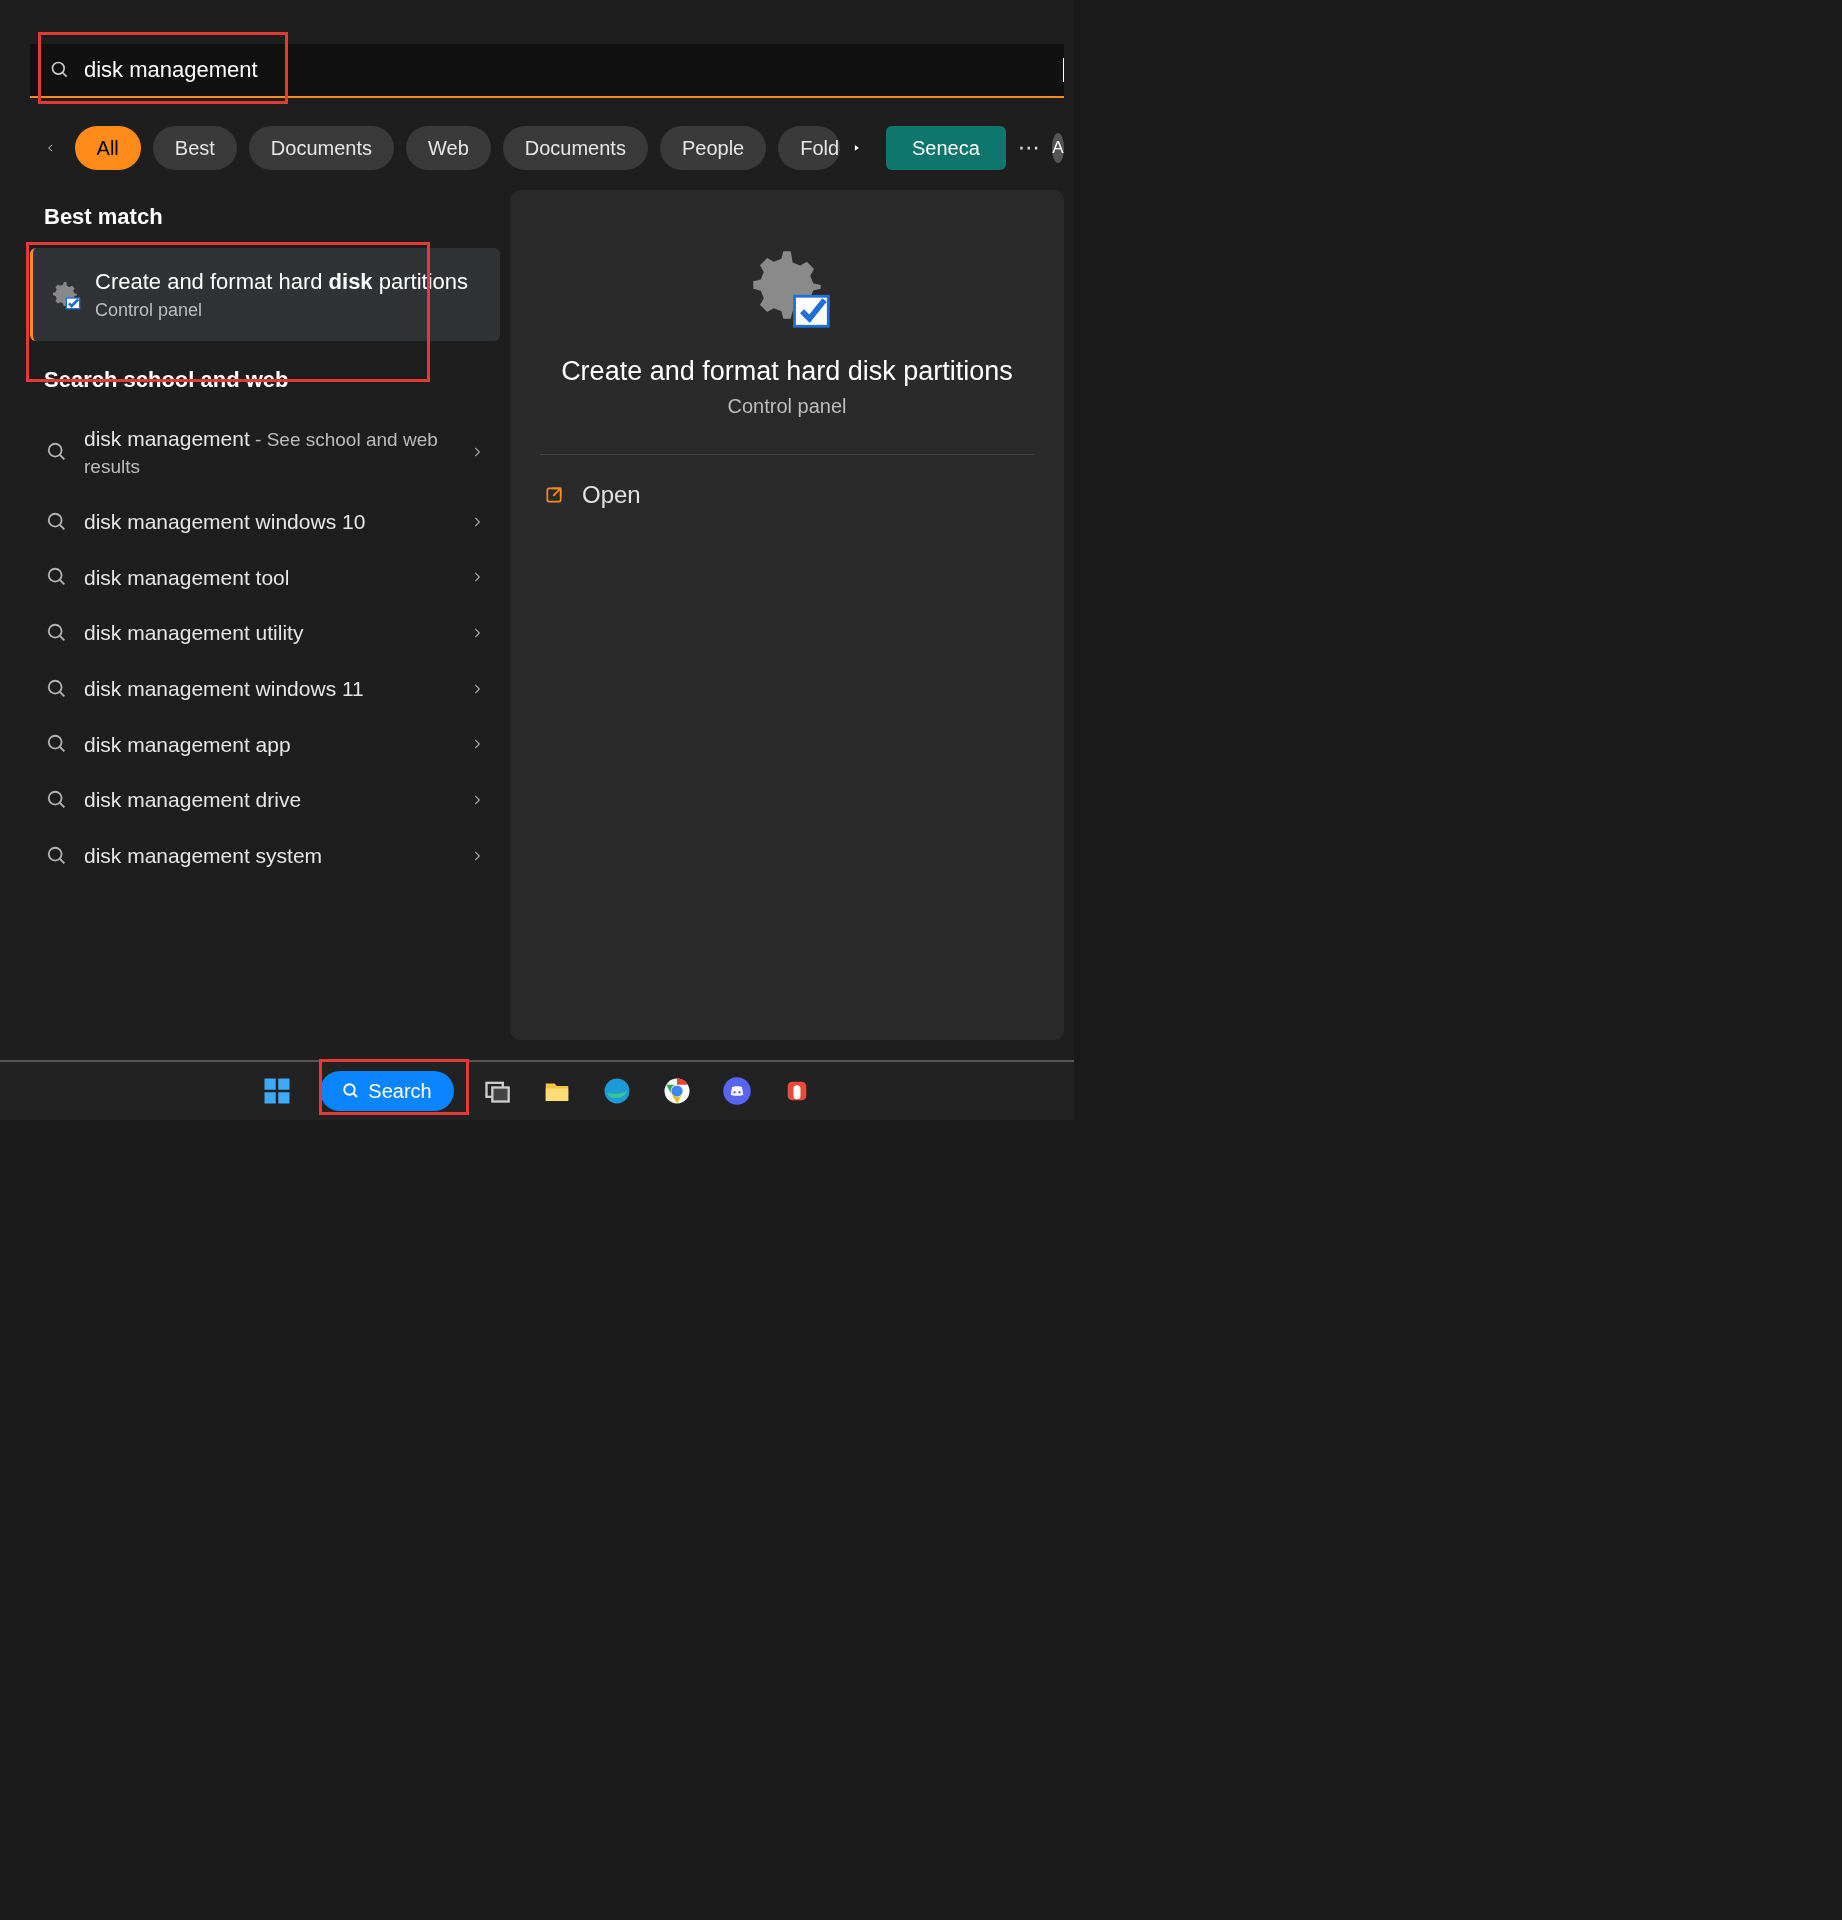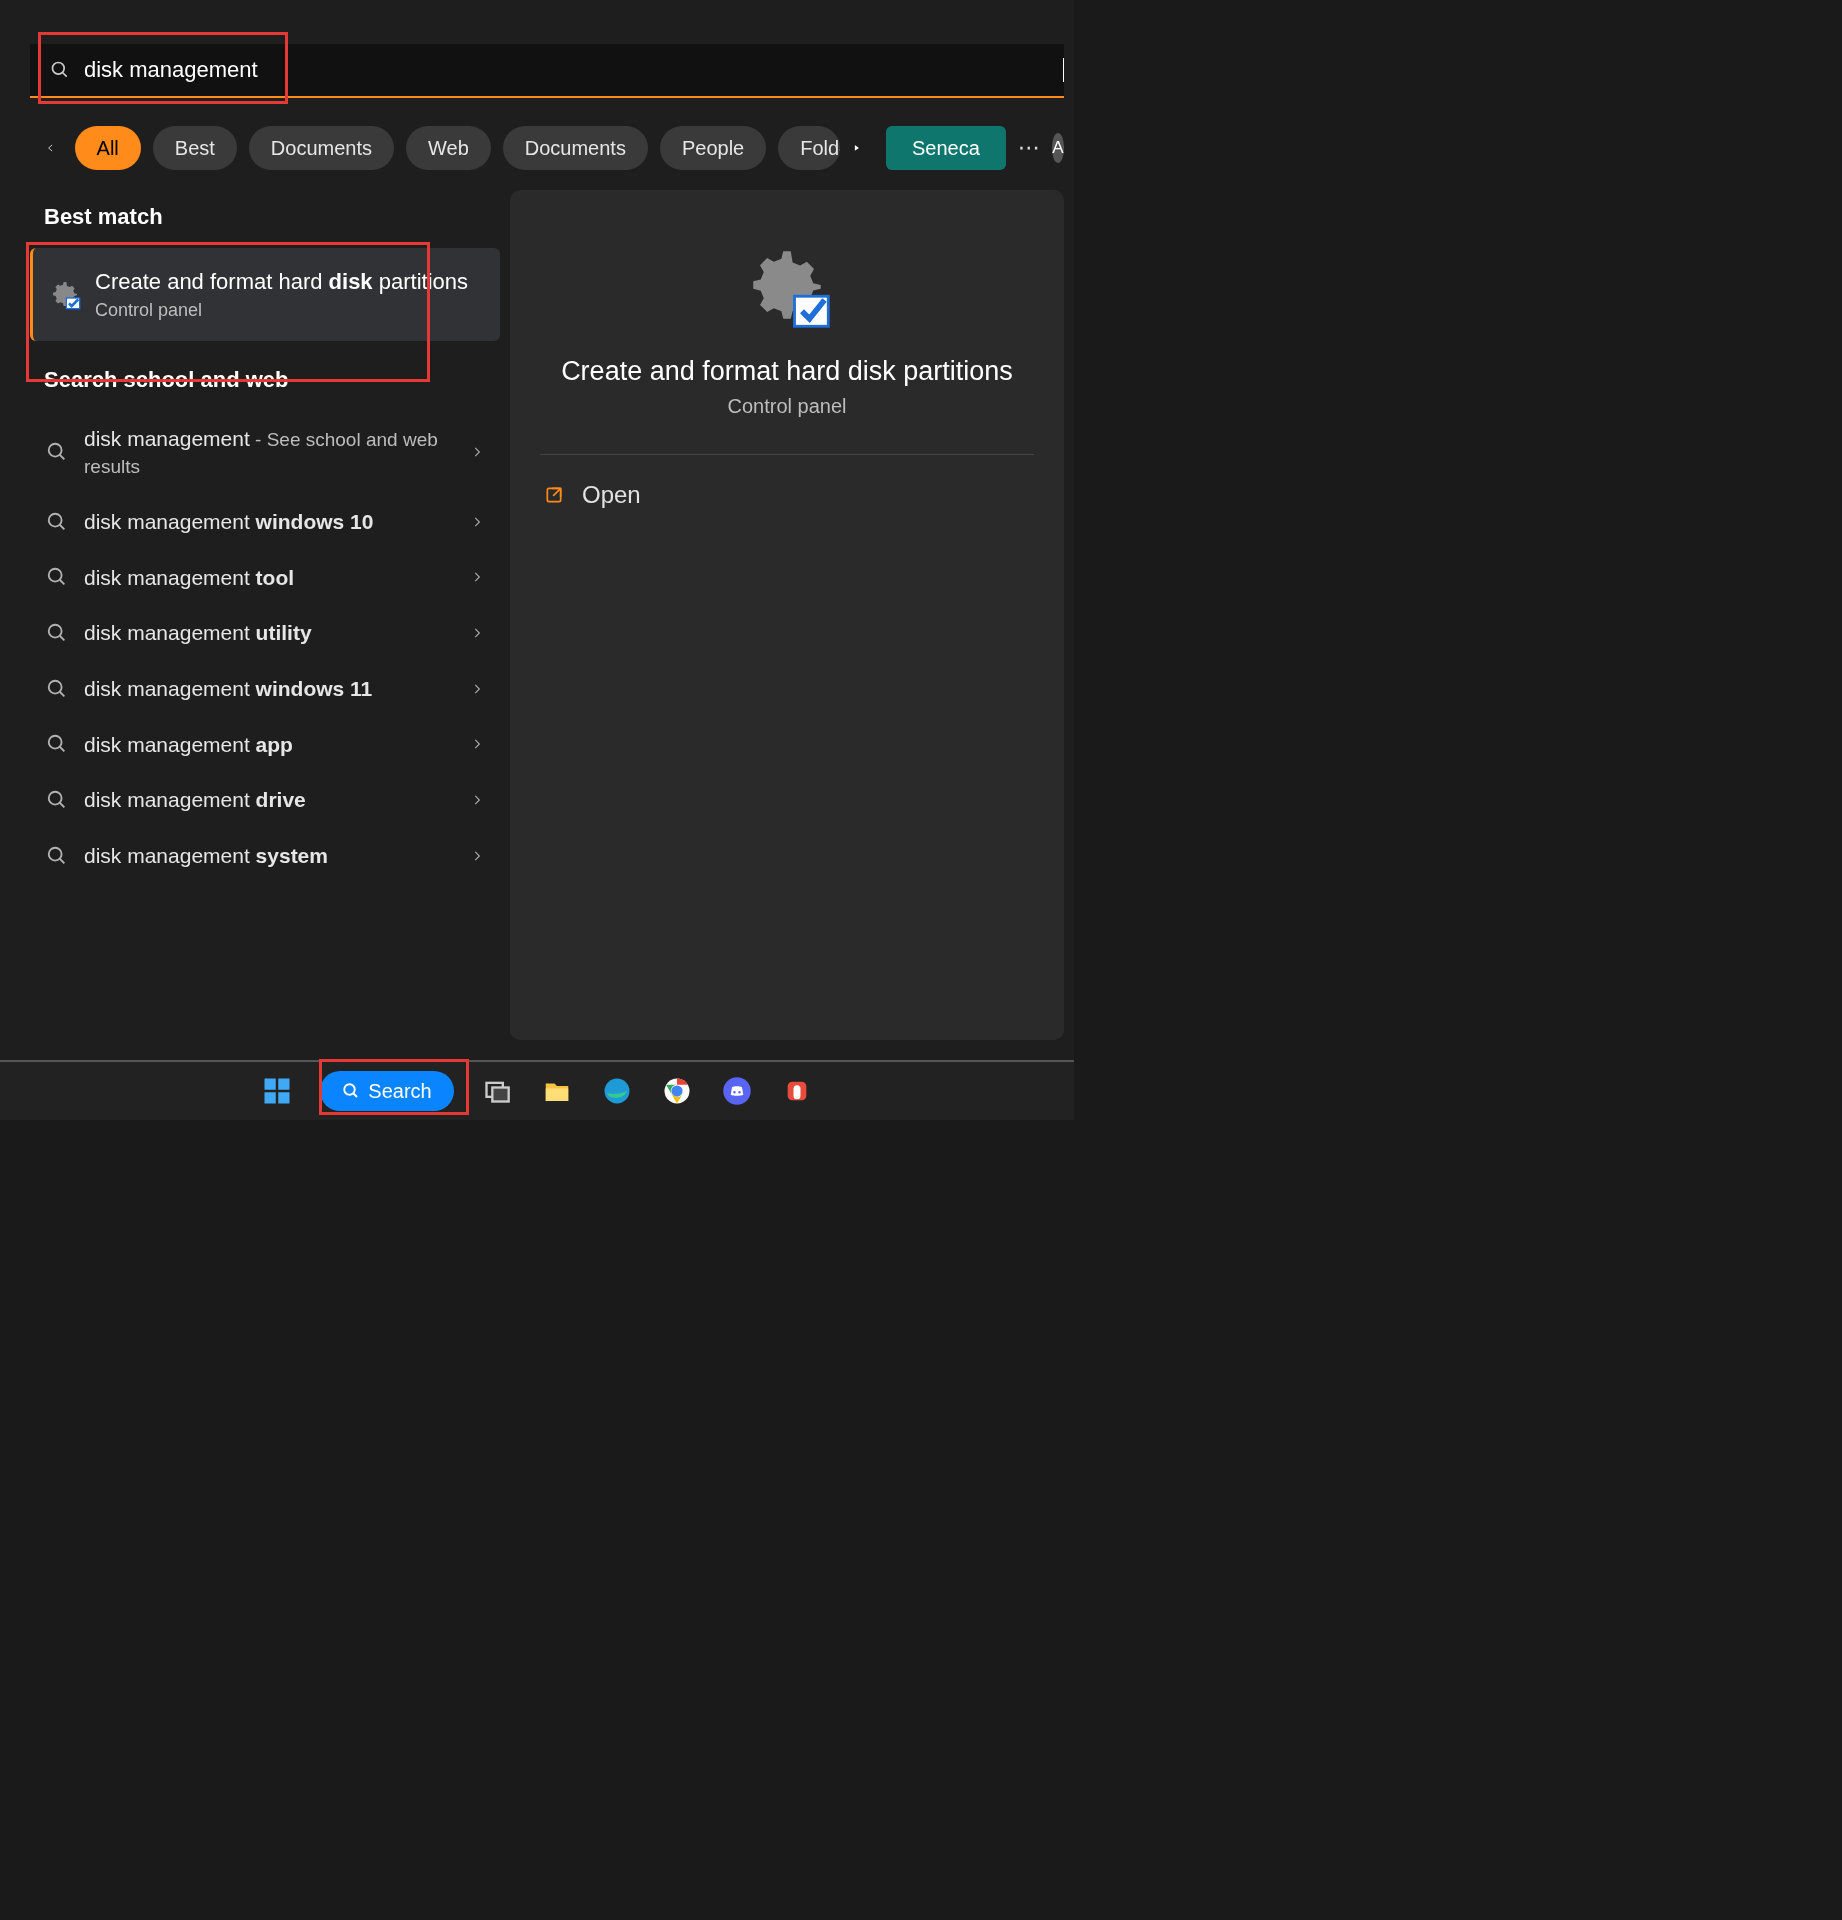--- a/index.html
+++ b/index.html
@@ -52,21 +52,21 @@
   .bm-icon { width:32px; height:32px; margin-right:14px; flex-shrink:0; }
   .bm-title { font-size:22px; line-height:1.25; color:#fff; }
   .bm-title b { font-weight:600; }
   .bm-sub { font-size:18px; color:#bdbdbd; margin-top:4px; }
 
   .suggest { display:flex; align-items:center; padding: 14px 16px; cursor:pointer;
              border-radius:6px; }
   .sugg-icon { width:22px; height:22px; margin-right:16px; flex-shrink:0; opacity:.85; }
   .sugg-text { font-size:21px; color:#e6e6e6; flex:1; line-height:1.3; }
   .sugg-text .hint { color:#bdbdbd; font-size:19px; }
-  .sugg-text b { font-weight:700;margin-top:12px; }
+  .sugg-text b { font-weight:400;margin-top:12px; }
   .chev { width:14px; height:14px; flex-shrink:0; opacity:.8; }
 
   
   .preview-icon { width:90px; height:90px; margin-top:20px; }
   .preview-title { font-size:27px; color:#fff; margin-top:26px; text-align:center; }
   .preview-sub { font-size:20px; color:#bdbdbd; margin-top:8px; }
   .divider { width:100%; height:1px; background:#444; margin-top:36px; }
   .action-row { width:100%; display:flex; align-items:center; gap:18px; padding:26px 4px;
                 cursor:pointer; }
   .action-icon { width:20px; height:20px; }

